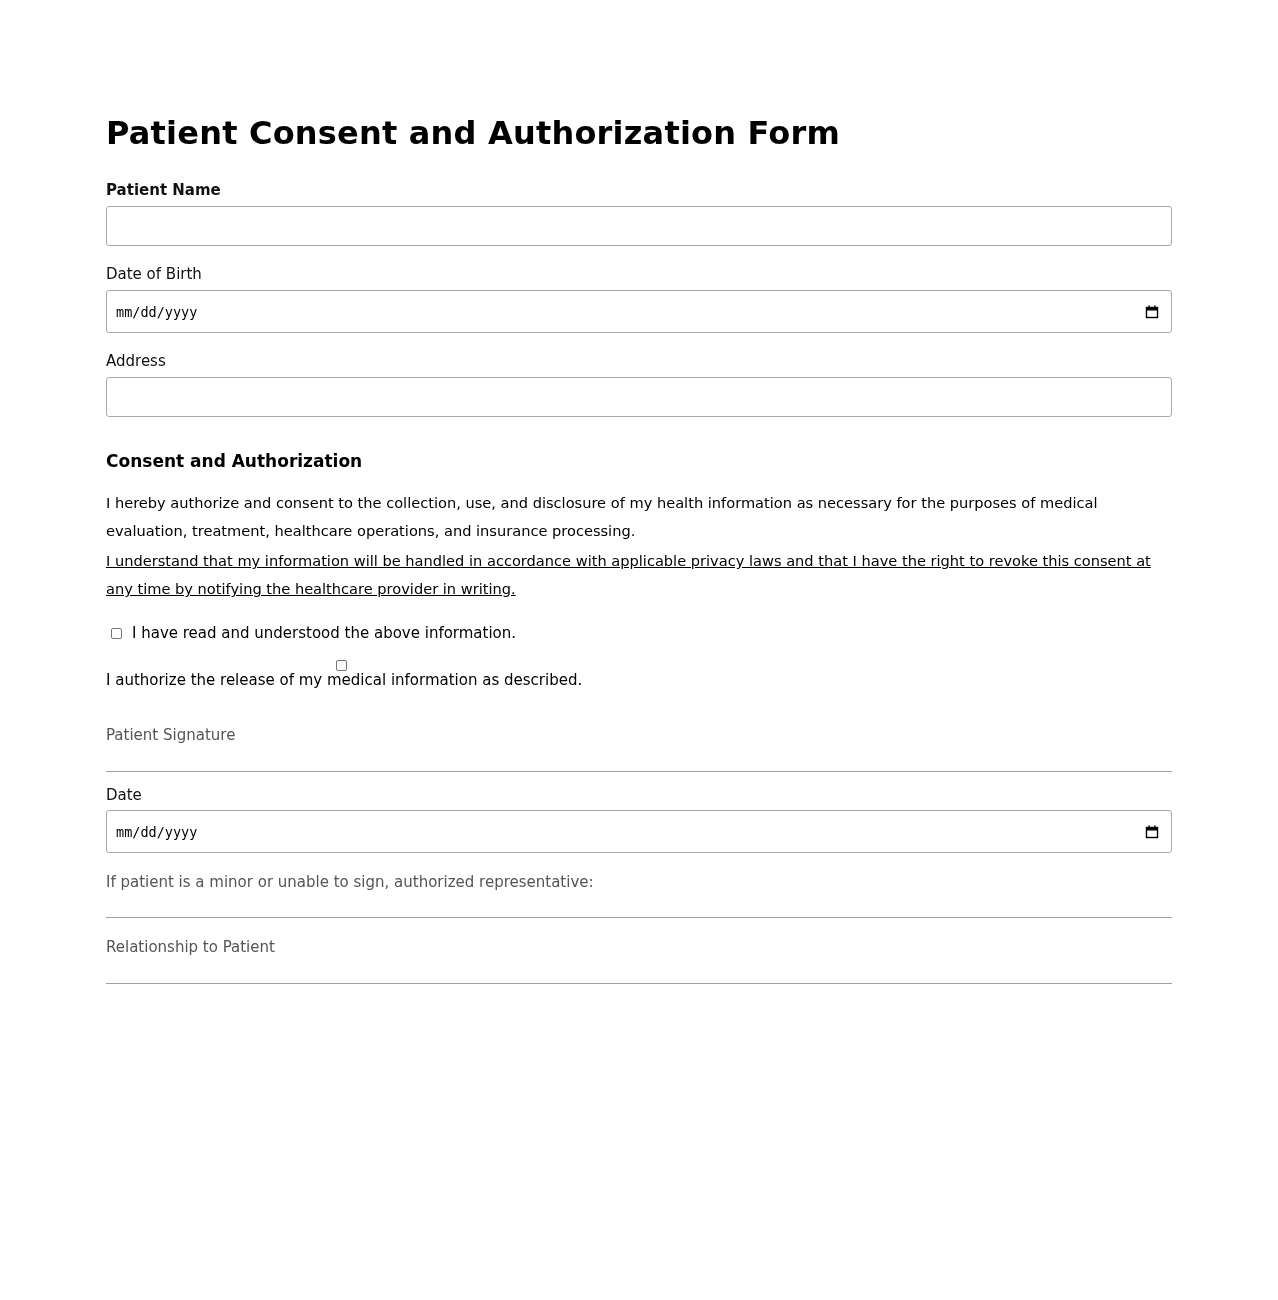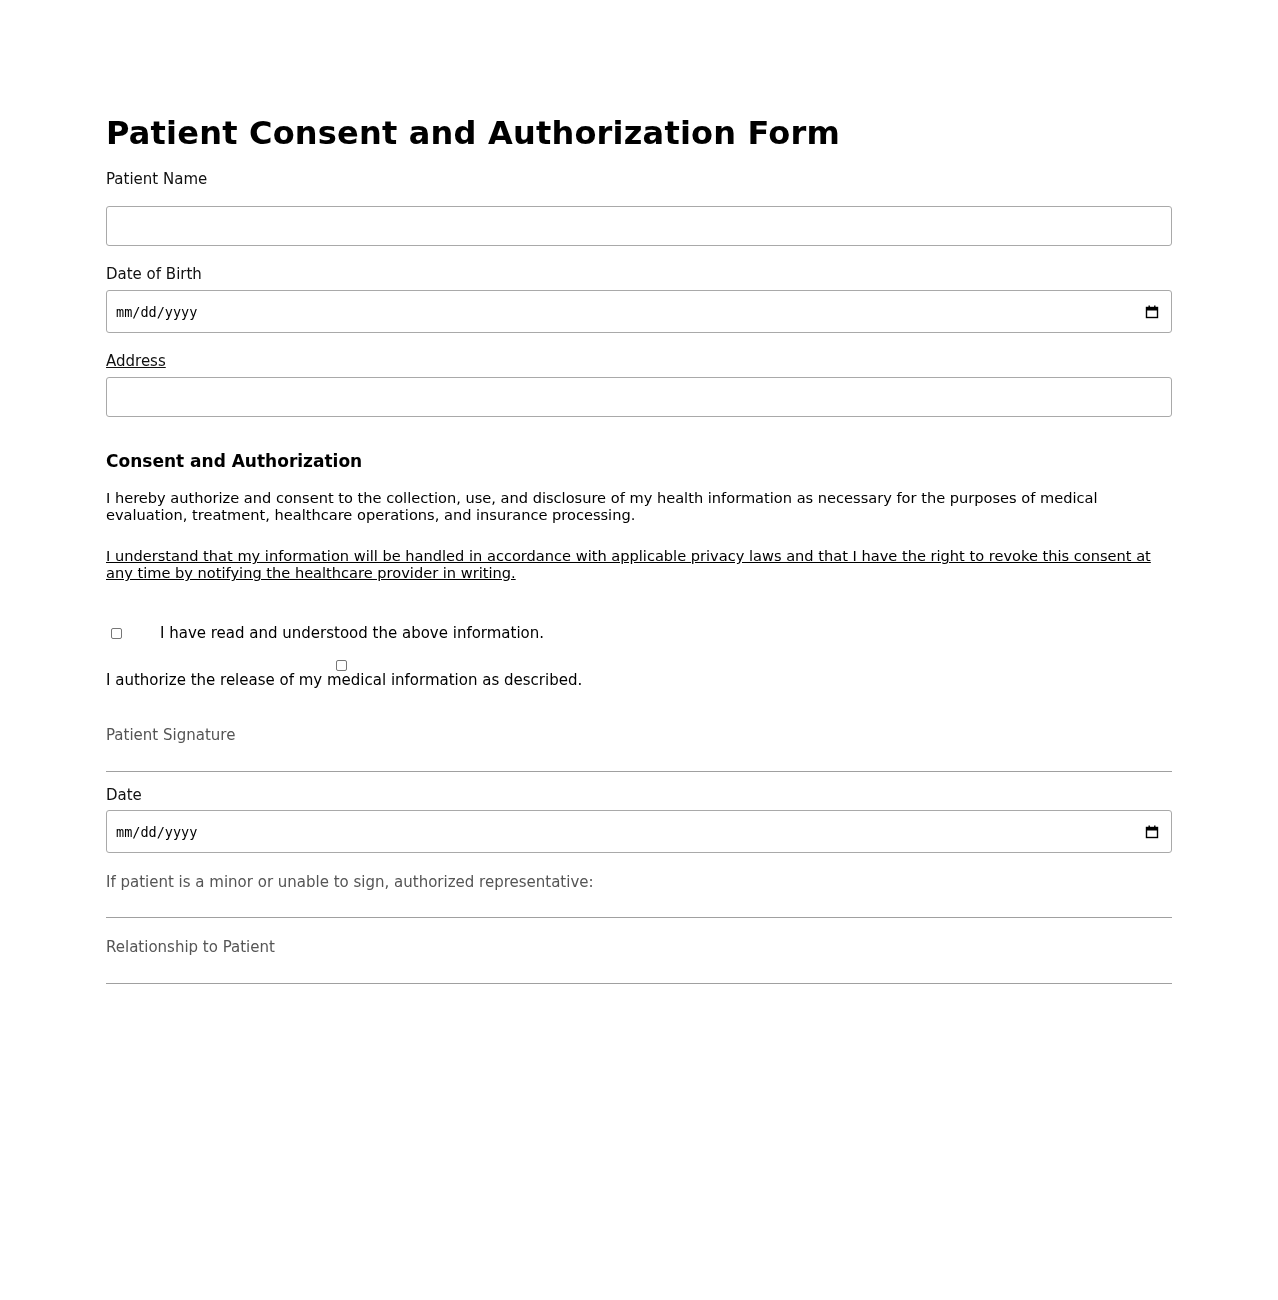--- a/index.html
+++ b/index.html
@@ -5,54 +5,54 @@
   html, body { margin:0; padding:0; background:#ffffff; }
   body { font-family: "DejaVu Sans", "Liberation Sans", sans-serif; color:#000; width:1278px; height:1300px; position:relative; }
   .container { position:absolute; left:106px; top:0; width:1066px; }
   h1 { position:absolute; top:114px; left:0; margin:0; font-size:32px; font-weight:bold; letter-spacing:0.2px; white-space:nowrap; }
   .label { position:absolute; left:0; font-size:15px; color:#111; }
   .input { position:absolute; left:0; width:1066px; box-sizing:border-box; border:1px solid #a9a9a9; border-radius:3px; background:#fff; }
   .date-input { display:flex; align-items:center; justify-content:space-between; padding:0 12px 0 9px; }
   .date-text { font-family:"DejaVu Sans Mono","Liberation Mono",monospace; font-size:13.5px; color:#000; }
   .cal { width:14px; height:14px; }
   h2 { position:absolute; left:0; margin:0; font-size:17px; font-weight:bold;text-align:right; }
-  .para { position:absolute; left:0; width:1066px; margin:0; font-size:14.6px; line-height:17px; }
+  .para { position:absolute; left:0; width:1066px; margin:0; font-size:14.6px; line-height:28px; }
   .cb-row { position:absolute; left:0; display:flex; align-items:center; font-size:15px; }
   .cb { width:11px; height:11px; border:1px solid #767676; border-radius:2px; margin:0 10px 0 5px; box-sizing:border-box; background:#fff; }
   .sig-label { position:absolute; left:0; font-size:15px; color:#555;text-align:right; }
   .sig-line { position:absolute; left:0; width:1066px; height:0; border-top:1px solid #a0a0a0; }
 </style>
 </head>
 <body>
 
 <div class="container">
   <h1>Patient Consent and Authorization Form</h1>
 
-  <div class="label" style="top:170px;">Patient Name</div>
+  <div class="label" style="top:181px;font-weight:bold;">Patient Name</div>
   <div class="input" style="top:206px;height:40px;"></div>
 
   <div class="label" style="top:265px;">Date of Birth</div>
   <div class="input date-input" style="top:290px;height:43px;">
     <span class="date-text">mm/dd/yyyy</span>
     <svg class="cal" viewBox="0 0 14 14">
         <rect x="1.5" y="2.5" width="11" height="10" fill="none" stroke="#000" stroke-width="1.4"></rect>
         <rect x="1.5" y="2.5" width="11" height="3" fill="#000"></rect>
         <rect x="3.5" y="0.5" width="1.4" height="2.5" fill="#000"></rect>
         <rect x="9.1" y="0.5" width="1.4" height="2.5" fill="#000"></rect>
       </svg>
   </div>
 
-  <div class="label" style="top:352px;text-decoration:underline;">Address</div>
+  <div class="label" style="top:352px;">Address</div>
   <div class="input" style="top:377px;height:40px;"></div>
 
   <h2 style="top:451px;">Consent and Authorization</h2>
   <p class="para" style="top:489px;">I hereby authorize and consent to the collection, use, and disclosure of my health information as necessary for the purposes of medical evaluation, treatment, healthcare operations, and insurance processing.</p>
   <p class="para" style="top:547px;text-decoration:underline;">I understand that my information will be handled in accordance with applicable privacy laws and that I have the right to revoke this consent at any time by notifying the healthcare provider in writing.</p>
 
-  <div class="cb-row" style="top:624px;gap:28px;">
+  <div class="cb-row" style="top:624px;">
     <span class="cb"></span>
     <span>I have read and understood the above information.</span>
   </div>
   <div class="cb-row" style="top:660px;flex-direction:column;">
     <span class="cb"></span>
     <span>I authorize the release of my medical information as described.</span>
   </div>
 
   <div class="sig-label" style="top:726px;">Patient Signature</div>
   <div class="sig-line" style="top:771px;"></div>

